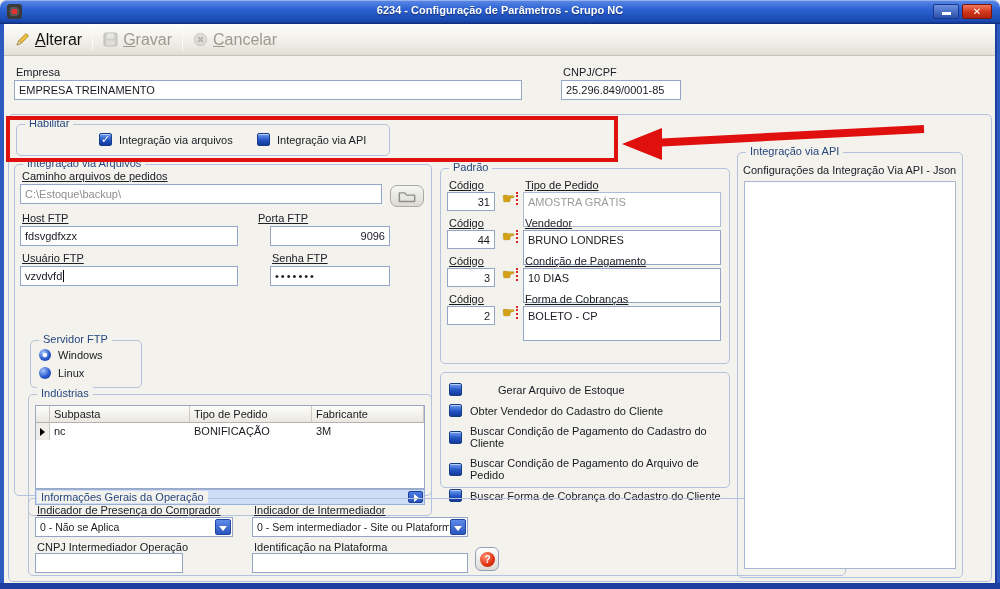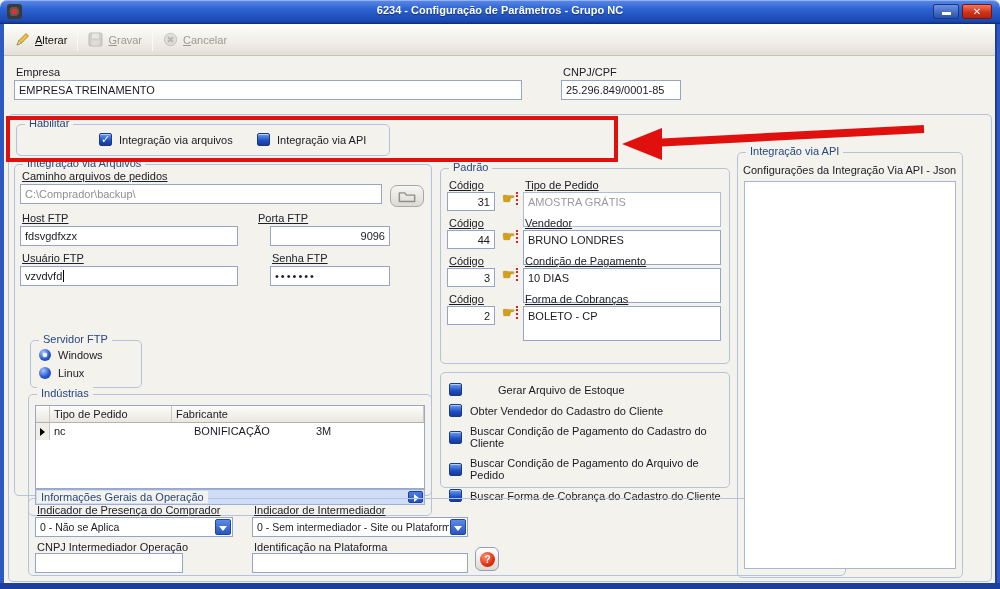--- a/index.html
+++ b/index.html
@@ -30,21 +30,21 @@
   .btn-min { width:26px; background:linear-gradient(#6d92e2,#2a50a8); border:1px solid #16388c; }
   .btn-min::after { content:''; position:absolute; left:8px; bottom:3px; width:9px; height:3px; background:#fff; }
   .btn-close { width:30px; background:linear-gradient(#f07860,#d03418 55%,#b02410); border:1px solid #7c1408; }
   .btn-close::after { content:'\2715'; position:absolute; inset:0; color:#fff; font-size:10px; font-weight:bold;
     text-align:center; line-height:14px; }
   
   .toolbar { position:absolute; left:0; right:0; top:24px; height:32px; z-index:5;
     background:linear-gradient(#fefefb,#eceae3 70%,#e1dfd6); border-bottom:1px solid #c6c3b8;
     display:flex; align-items:center; padding-left:8px; }
   .tbtn { display:inline-flex; align-items:center; gap:5px; height:24px; padding:0 7px;
-    background:transparent; border:none; font-family:inherit; font-size:11px; color:#111; }
+    background:transparent; border:none; font-family:inherit; font-size:16px; color:#111; }
   .tbtn .cap::first-letter { text-decoration:underline; }
   .tbtn.off .cap { color:#9c9a90; }
   .tbtn.off svg { opacity:.55; }
   .tsep { width:1px; height:22px; background:#cdc9bd; border-right:1px solid #fbfaf6; margin:0 3px; }
   
   .lbl { position:absolute; white-space:nowrap; color:#20202a; }
   .u { text-decoration:underline; }
   .field { position:absolute; height:20px; background:#fff; border:1px solid #93a6c7;
     padding:2px 4px; line-height:15px; white-space:nowrap; overflow:hidden; }
   .field.num { text-align:right; }
@@ -183,21 +183,21 @@
     <div style="position:absolute; left:240px; top:8px; display:flex; align-items:center; gap:7px;">
       <span class="cbx"></span>
       <span>Integração via API</span>
     </div>
   </div>
 
   <div class="group" style="left:14px; top:164px; width:418px; height:332px;">
     <span class="legend">Integração via Arquivos</span>
   </div>
   <span class="lbl u" style="left:22px; top:170px;">Caminho arquivos de pedidos</span>
-  <div class="field dis" style="left:20px; top:184px; width:362px;">C:\Comprador\backup\</div>
+  <div class="field dis" style="left:20px; top:184px; width:362px;">C:\Estoque\backup\</div>
   <button class="browse">
     <svg width="18" height="13" viewBox="0 0 20 14">
       <path d="M1.5 3 h6 l2 2.5 h9 v7 h-17 z" fill="none" stroke="#8e8e8a" stroke-width="1.6" stroke-linejoin="round"></path>
     </svg>
   </button>
   <span class="lbl u" style="left:22px; top:212px;">Host FTP</span>
   <div class="field" style="left:20px; top:226px; width:218px;">fdsvgdfxzx</div>
   <span class="lbl u" style="left:258px; top:212px;">Porta FTP</span>
   <div class="field num" style="left:270px; top:226px; width:120px;">9096</div>
   <span class="lbl u" style="left:22px; top:252px;">Usuário FTP</span>
@@ -217,20 +217,21 @@
           <span>Linux</span>
         </div>
       </div>
   </div>
 
   <div class="group" style="left:28px; top:370px; width:404px; height:122px;margin-top:24px;">
     <span class="legend">Indústrias</span>
     <div class="tablewrap" id="industrias-table">
         <div class="trow">
           <div class="tc th c0"></div>
+          <div class="tc th c1">Subpasta</div>
           <div class="tc th c2">Tipo de Pedido</div>
           <div class="tc th c3">Fabricante</div>
         </div>
         <div class="trow">
           <div class="tc td c0">
             <span class="tri"></span>
           </div>
           <div class="tc td c1">nc</div>
           <div class="tc td c2">BONIFICAÇÃO</div>
           <div class="tc td c3">3M</div>

